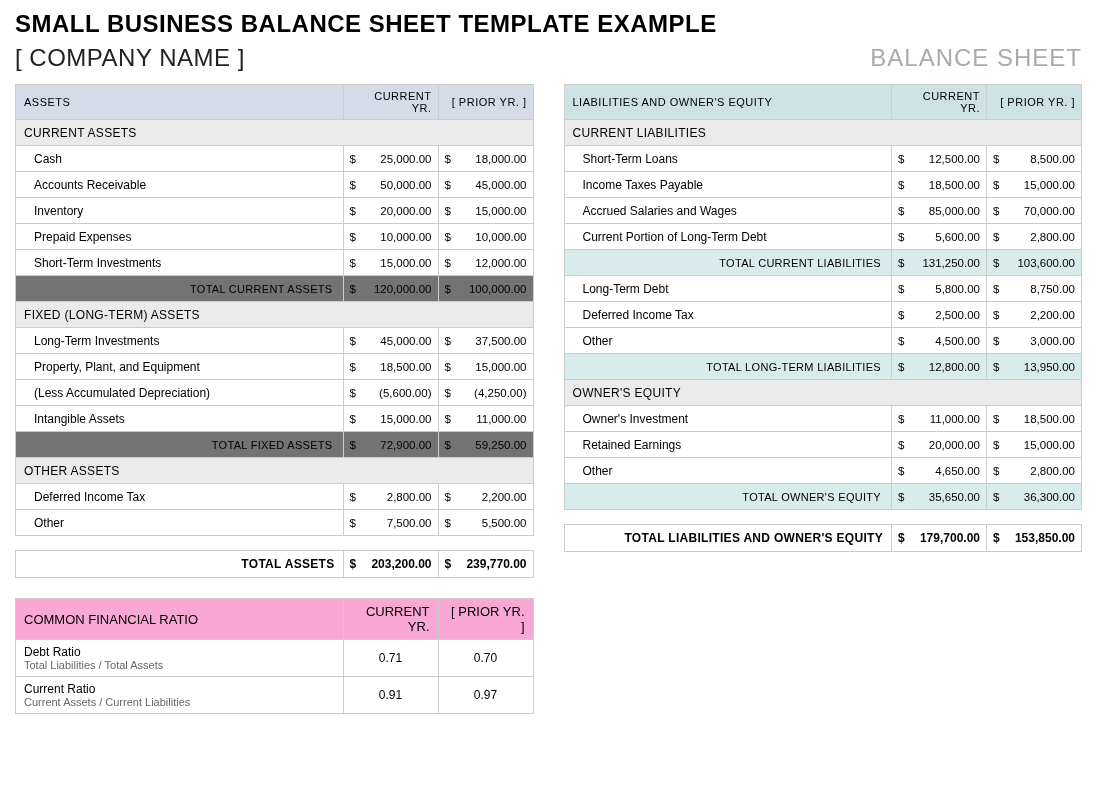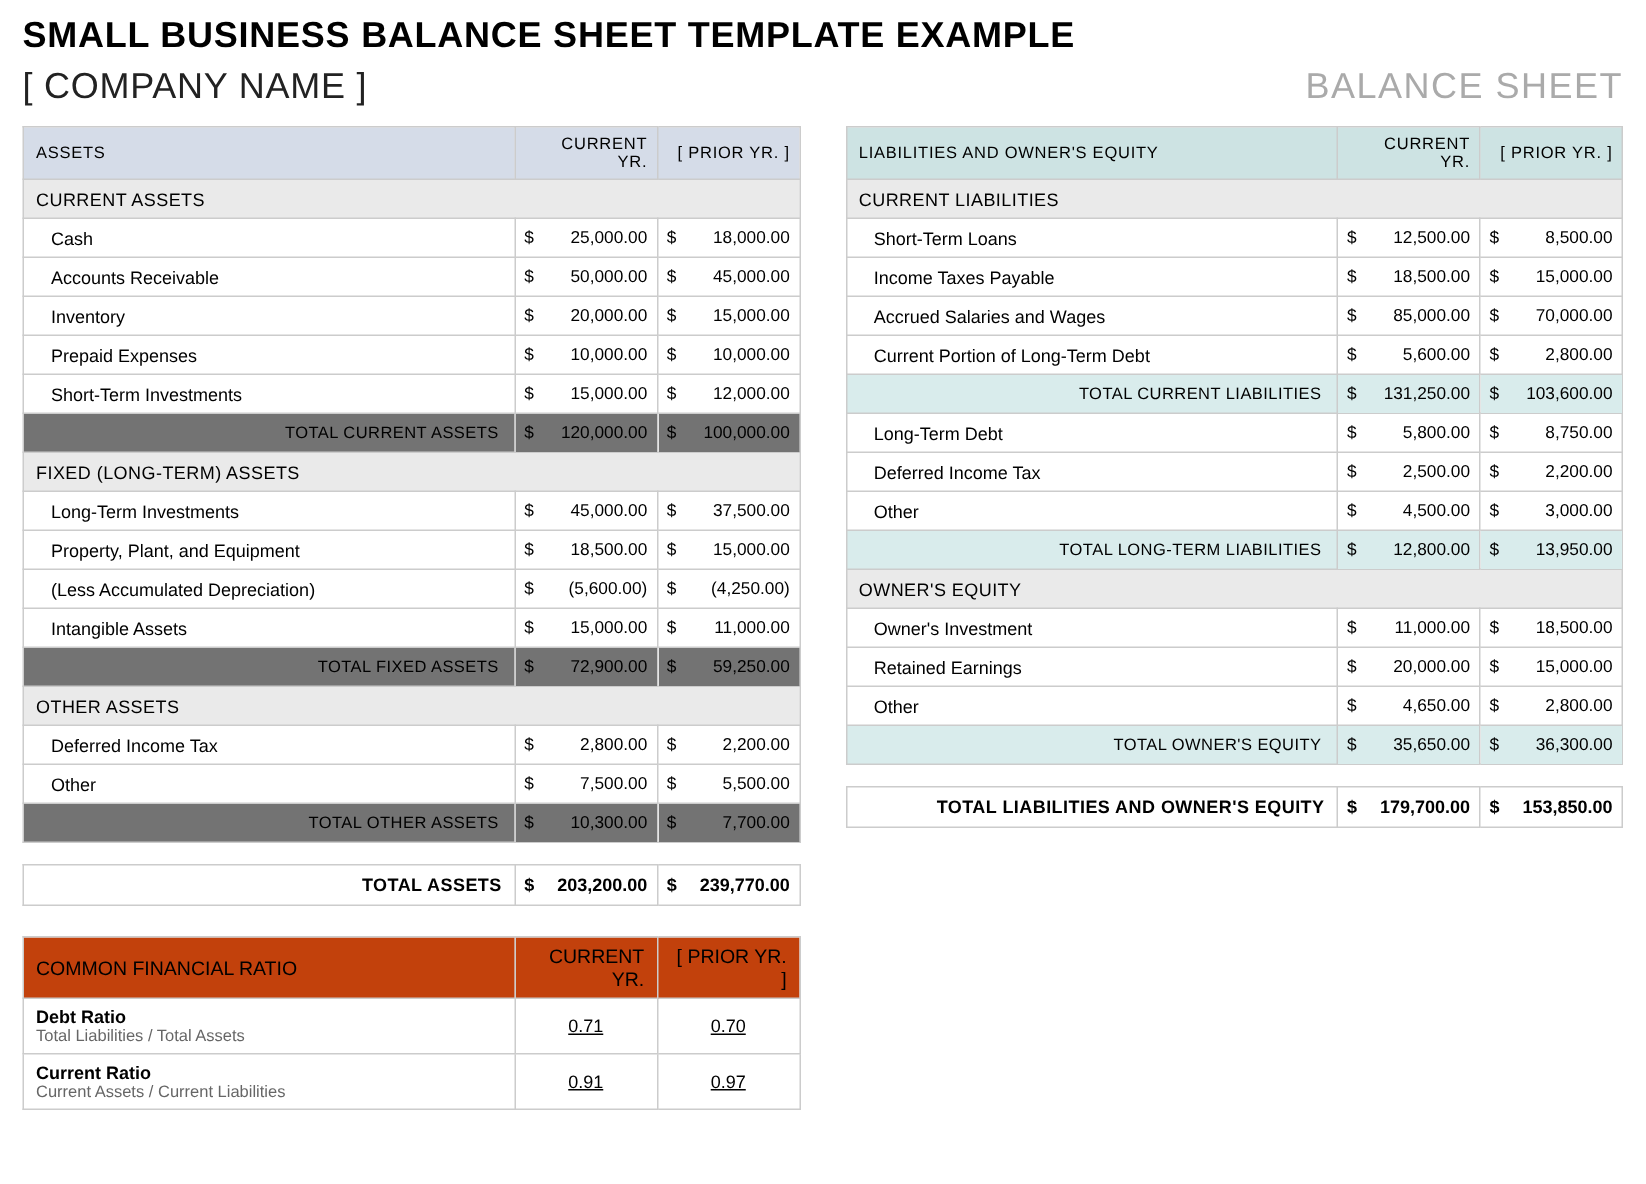--- a/index.html
+++ b/index.html
@@ -25,27 +25,27 @@
 .subtotal-row td { background: #737373; }
 .subtotal-row.right td { background: #d9ecec; }
 .subtotal-row .sub-label { text-align: right; font-size: 11px; letter-spacing: 0.3px; padding-right: 10px !important; }
 .grand-total { border: 1px solid #bbb; margin-top: 14px; }
 .grand-total td { border: 1px solid #ccc; padding: 6px 8px; font-weight: bold; font-size: 12px; }
 .grand-total .g-label { text-align: right; width: auto; letter-spacing: 0.3px; }
 .grand-total .g-amt { width: 95px; text-align: right; position: relative; padding-right: 6px; }
 .grand-total .g-amt .dollar { position: absolute; left: 6px; font-weight: bold; }
 table.ratio { width: 100%; border-collapse: collapse; border: 1px solid #bbb; margin-top: 20px; font-size: 12px; }
 table.ratio td, table.ratio th { border: 1px solid #ccc; padding: 5px 8px; }
-.ratio-hdr { background: #c2410c; }
+.ratio-hdr { background: #f9a8d4; }
 .ratio-hdr th { font-weight: 400; font-size: 13px; text-align: left; }
 .ratio-hdr th.r2, .ratio-hdr th.r3 { width: 95px; text-align: right; }
 .ratio-row td { vertical-align: middle; }
-.ratio-row .rname { font-weight: bold; font-size: 12px; }
+.ratio-row .rname { font-weight: normal; font-size: 12px; }
 .ratio-row .rdesc { font-weight: normal; color: #666; font-size: 11px; }
-.ratio-row .rval { text-align: center; font-size: 12px; text-decoration: underline; }
+.ratio-row .rval { text-align: center; font-size: 12px; }
 </style>
 </head>
 <body>
 
 <div class="main-title">SMALL BUSINESS BALANCE SHEET TEMPLATE EXAMPLE</div>
 <div class="header-row">
   <div class="company-name">[ COMPANY NAME ]</div>
   <div class="balance-sheet-label">BALANCE SHEET</div>
 </div>
 
@@ -131,25 +131,20 @@
           </tr>
           <tr>
             <td class="line-label">Deferred Income Tax</td>
             <td class="amt-cell"><span class="dollar">$</span>2,800.00</td>
             <td class="amt-cell"><span class="dollar">$</span>2,200.00</td>
           </tr>
           <tr>
             <td class="line-label">Other</td>
             <td class="amt-cell"><span class="dollar">$</span>7,500.00</td>
             <td class="amt-cell"><span class="dollar">$</span>5,500.00</td>
-          </tr>
-          <tr class="subtotal-row">
-            <td class="sub-label">TOTAL OTHER ASSETS</td>
-            <td class="amt-cell"><span class="dollar">$</span>10,300.00</td>
-            <td class="amt-cell"><span class="dollar">$</span>7,700.00</td>
           </tr>
         </tbody>
     </table>
     <table class="grand-total">
       <tbody>
           <tr>
         <td class="g-label">TOTAL ASSETS</td>
         <td class="g-amt"><span class="dollar">$</span><span>203,200.00</span></td>
         <td class="g-amt"><span class="dollar">$</span><span>239,770.00</span></td>
       </tr>

